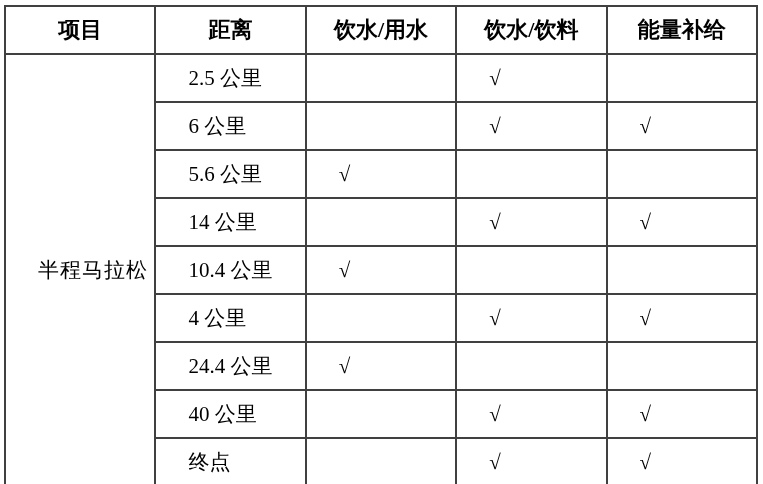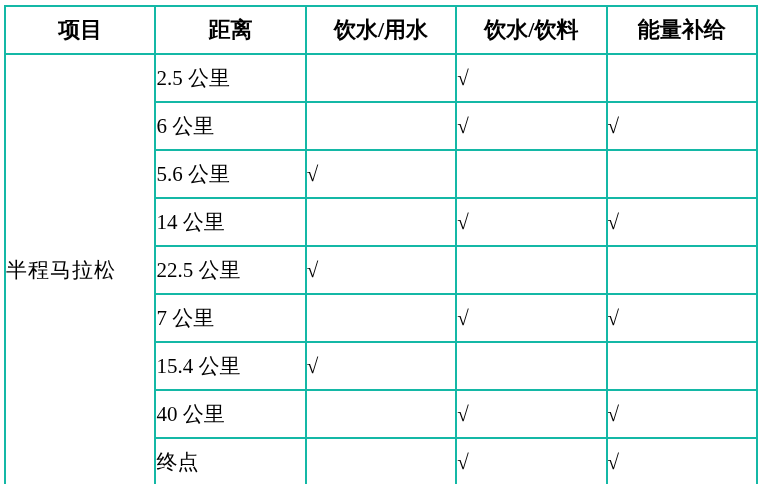--- a/index.html
+++ b/index.html
@@ -23,34 +23,35 @@
     left: 4px;
     top: 5px;
     width: 754px;
     height: 467px;
     border-collapse: collapse;
     table-layout: fixed;
     background: #ffffff;
   }
   table.supply-table th,
   table.supply-table td {
-    border: 2px solid #14b8a6;
+    border: 2px solid #404040;
     vertical-align: middle;
     padding: 0;
     font-size: 21px;
     color: #000000;
     background: #ffffff;
   }
   table.supply-table th {
     font-weight: bold;
     font-size: 22px;
     height: 46px;
   }
   table.supply-table td {
     height: 46px;
+    padding-left: 32px;
   }
   td.event-cell {
     font-size: 21px;
     letter-spacing: 1px;
   }
   td.check-cell {
     font-size: 22px;
   }
 </style>
 </head>
@@ -87,33 +88,33 @@
         <td class="check-cell"></td>
         <td class="check-cell"></td>
       </tr>
       <tr>
         <td>14 公里</td>
         <td class="check-cell"></td>
         <td class="check-cell">√</td>
         <td class="check-cell">√</td>
       </tr>
       <tr>
-        <td>22.5 公里</td>
+        <td>10.4 公里</td>
         <td class="check-cell">√</td>
         <td class="check-cell"></td>
         <td class="check-cell"></td>
       </tr>
       <tr>
-        <td>7 公里</td>
+        <td>4 公里</td>
         <td class="check-cell"></td>
         <td class="check-cell">√</td>
         <td class="check-cell">√</td>
       </tr>
       <tr>
-        <td>15.4 公里</td>
+        <td>24.4 公里</td>
         <td class="check-cell">√</td>
         <td class="check-cell"></td>
         <td class="check-cell"></td>
       </tr>
       <tr>
         <td>40 公里</td>
         <td class="check-cell"></td>
         <td class="check-cell">√</td>
         <td class="check-cell">√</td>
       </tr>

